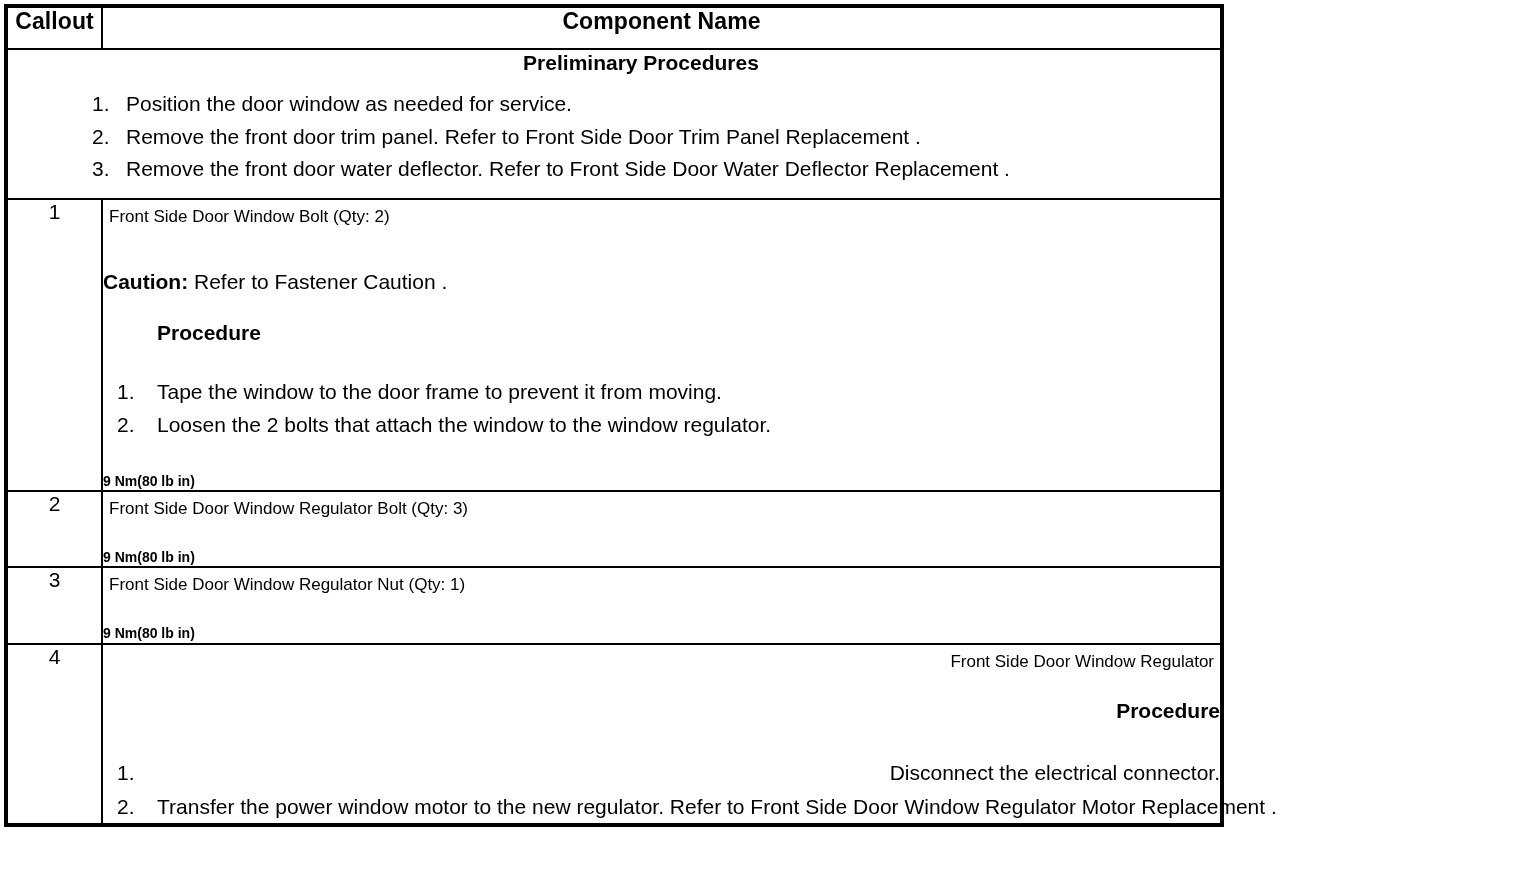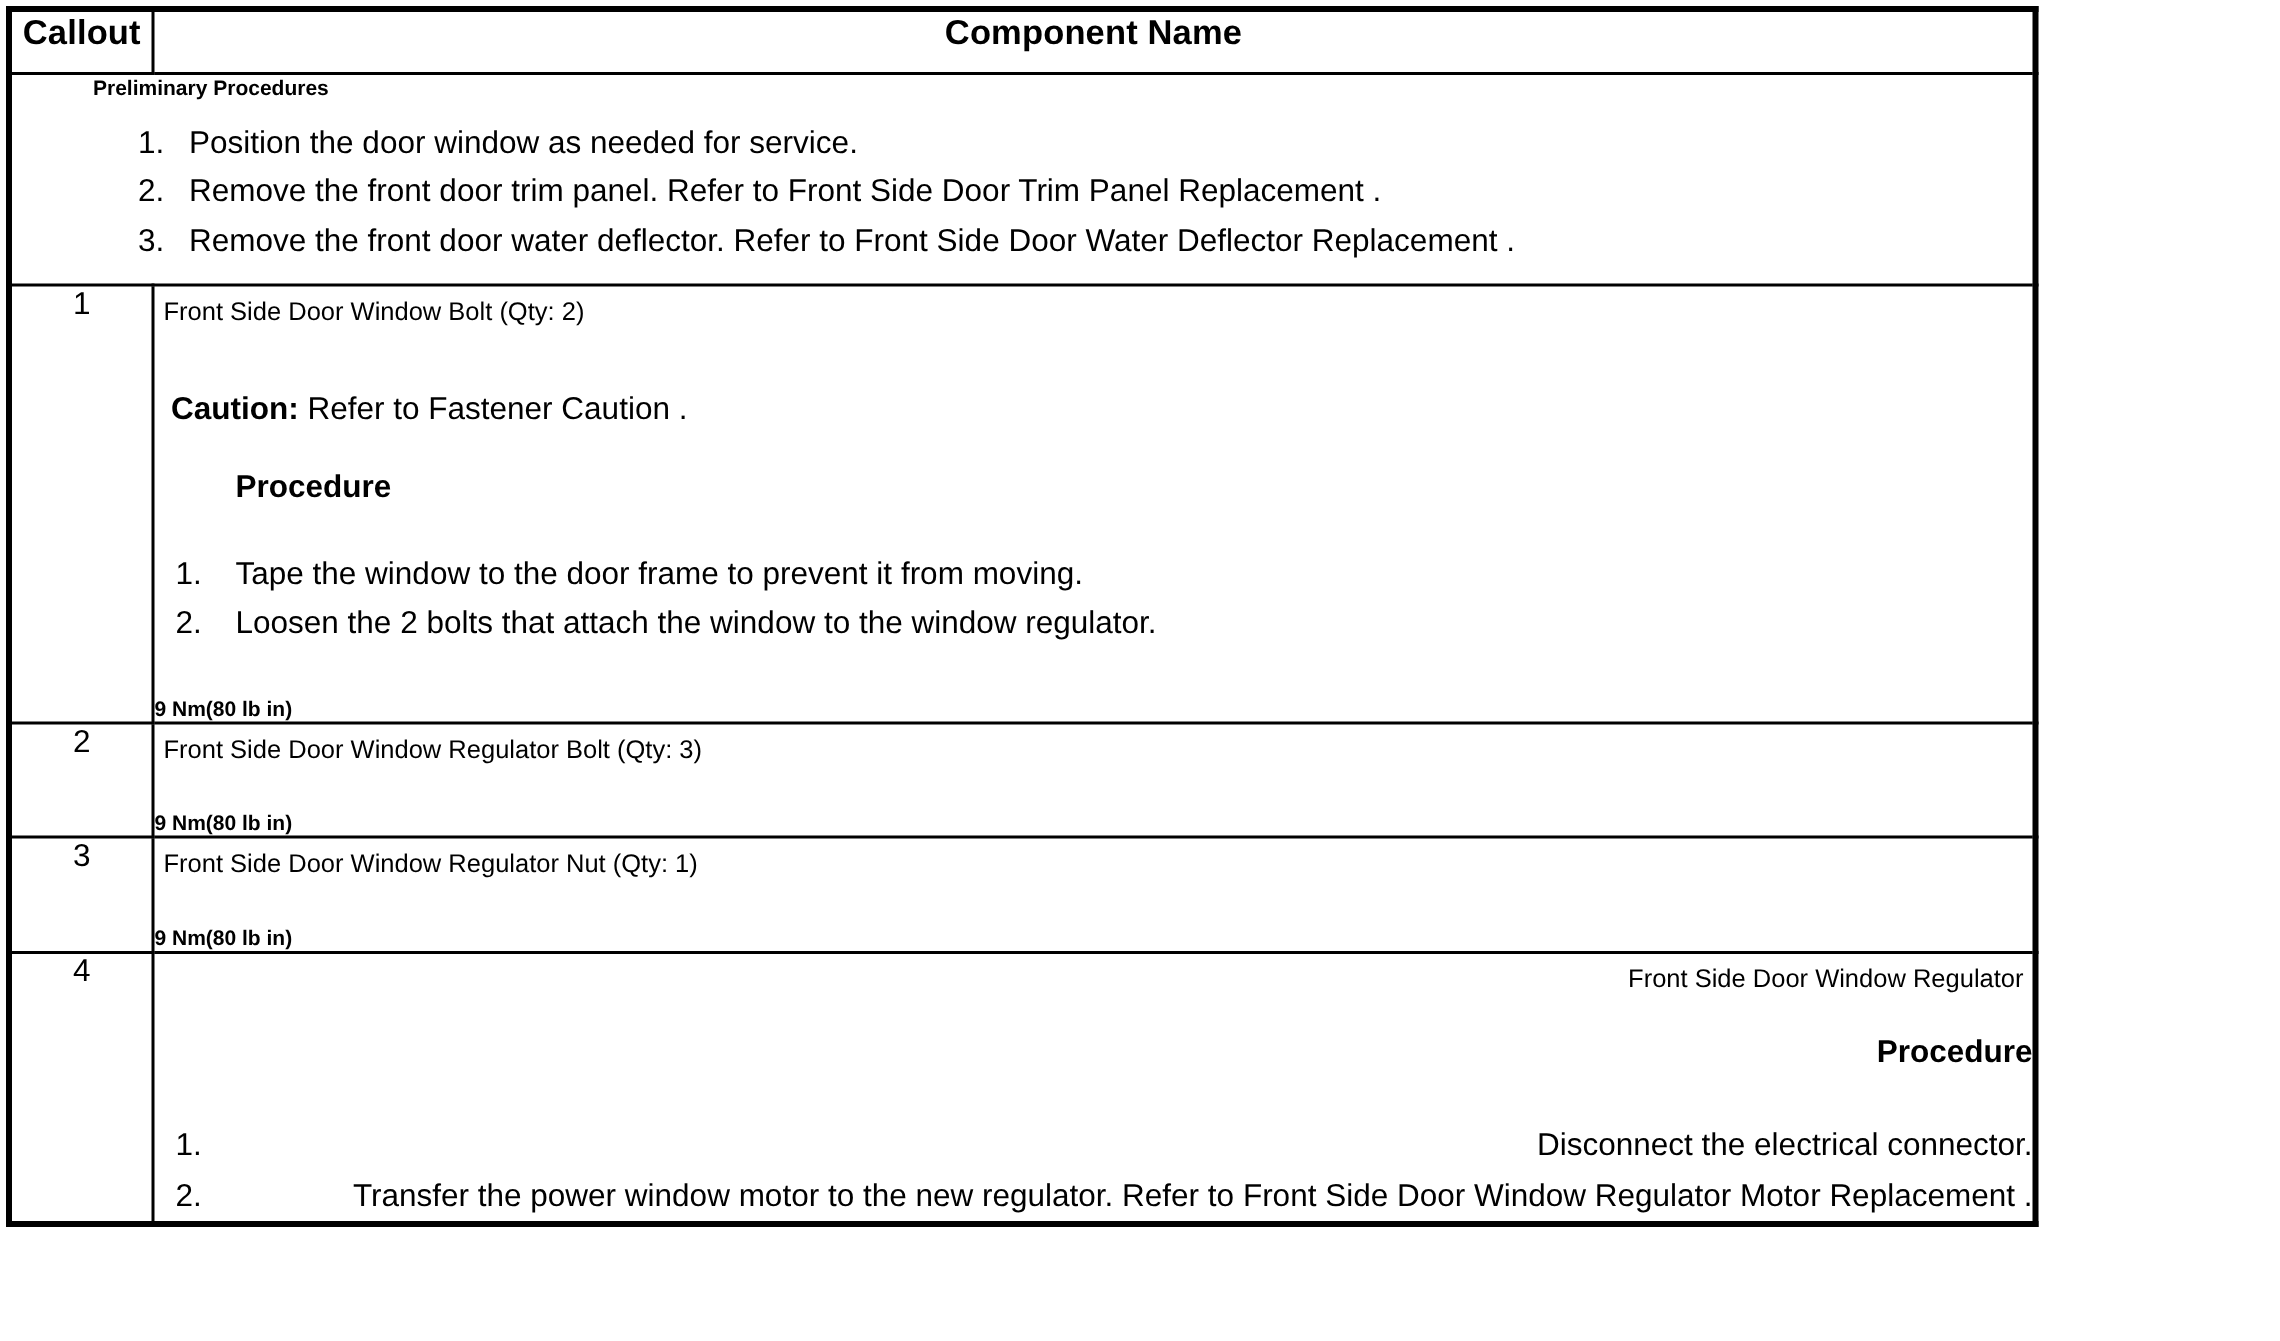--- a/index.html
+++ b/index.html
@@ -18,21 +18,21 @@
   .page {
     position: relative;
     width: 1520px;
     height: 894px;
     box-sizing: border-box;
   }
 
   table.service-table {
     border-collapse: collapse;
     table-layout: fixed;
-    width: 1355px;
+    width: 1220px;
     margin: 4px 0 0 4px;
     border: 4px solid #000;
     background: #fff;
   }
 
   table.service-table td,
   table.service-table th {
     border: 2px solid #000;
     vertical-align: top;
     padding: 0;
@@ -48,24 +48,25 @@
     vertical-align: middle;
     letter-spacing: 0.1px;
   }
   th.hdr-callout { width: 96px; }
 
   
   td.prelim {
     padding: 12px 8px 14px 8px;
   }
   .prelim-title {
-    font-size: 14px;
+    font-size: 21px;
     font-weight: bold;
     margin: 0 0 10px 54px;
     line-height: 1.25;
+    text-align: center;
   }
   ol.prelim-list {
     margin: 12px;
     padding: 0 0 0 72px;
     list-style: none;
     counter-reset: prelim;
   }
   ol.prelim-list > li {
     counter-increment: prelim;
     position: relative;
@@ -100,21 +101,21 @@
     line-height: 1.3;
     margin: 6px;
     white-space: nowrap;
   }
   .caution-line {
     font-size: 21px;
     line-height: 1.3;
     margin: 40px 0 0 0;
     white-space: nowrap;
   }
-  .caution-line .caution-label { font-weight: bold; padding-left: 11px; }
+  .caution-line .caution-label { font-weight: bold; }
 
   .proc-title {
     font-size: 21px;
     font-weight: bold;
     margin: 24px 0 0 54px;
     line-height: 1.3;
   }
 
   ol.proc-list {
     margin: 28px 0 0 0;

